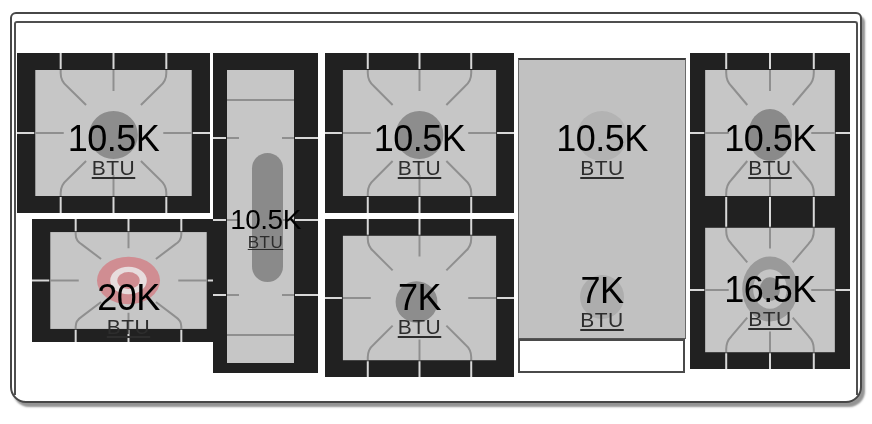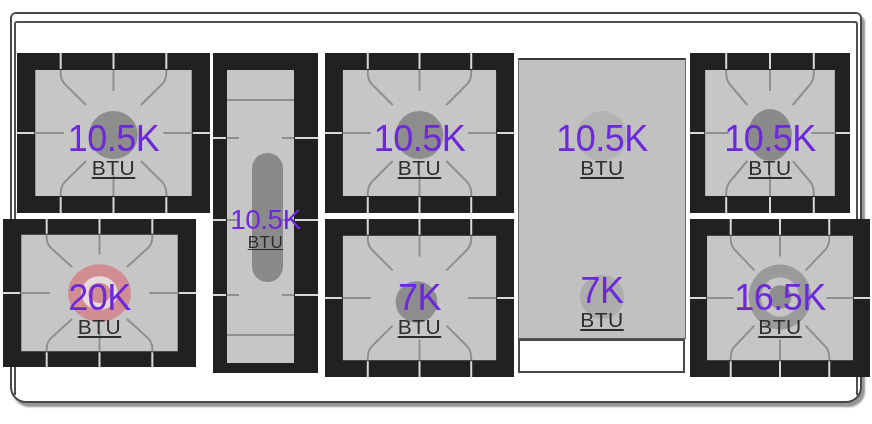--- a/index.html
+++ b/index.html
@@ -19,21 +19,21 @@
   }
   
   .burner{position:absolute;}
   .grate{position:absolute;left:0;top:0;width:100%;height:100%;display:block;}
   .grate .bk{fill:#212121;}
   .grate .in{fill:#c6c6c6;}
   .grate path{fill:none;vector-effect:non-scaling-stroke;}
   .grate .lt path{stroke:#d8d8d8;stroke-width:2;}
   .grate .gl path{stroke:#8f8f8f;stroke-width:2;}
   .lbl{position:absolute;left:0;width:100%;text-align:center;pointer-events:none;}
-  .val{font-size:36px;line-height:36px;color:#6d28d9;letter-spacing:-0.5px;white-space:nowrap;}
+  .val{font-size:36px;line-height:36px;color:#000000;letter-spacing:-0.5px;white-space:nowrap;}
   .unit{font-size:21px;line-height:22px;color:#2d2d2d;letter-spacing:0.5px;text-decoration:underline;}
   .oval-burner .val{font-size:28px;line-height:28px;}
   .oval-burner .unit{font-size:17px;line-height:18px;}
   
   .griddle{
     position:absolute;left:518px;top:58px;width:168px;height:281px;
     background:#c1c1c1;border-top:2px solid #3a3a3a;border-left:1px solid #6a6a6a;
     border-right:1px solid #6a6a6a;border-bottom:1px solid #555;
     box-sizing:border-box;
   }
@@ -68,21 +68,21 @@
         <path d="M147,143 V140 Q147,132 141,127 L122,108"></path>
       </g>
       <circle cx="95" cy="82" r="24" fill="#8d8d8d"></circle>
     </svg>
     <div class="lbl" style="top:68px">
       <div class="val">10.5K</div>
       <div class="unit">BTU</div>
     </div>
   </div>
 
-  <div class="burner" style="left:3px;top:219px;width:193px;height:148px">
+  <div class="burner" style="left:32px;top:219px;width:193px;height:123px">
     <svg class="grate" viewBox="0 0 190 160" preserveAspectRatio="none">
       <rect class="bk" x="0" y="0" width="190" height="160"></rect>
       <rect class="in" x="18" y="17" width="154" height="126"></rect>
       <g class="lt">
           <path d="M43,0 V16 M95,0 V16 M147,0 V16 M43,144 V160 M95,144 V160 M147,144 V160 M0,80 H17 M173,80 H190"></path>
         </g>
       <g class="gl">
         <path d="M95,17 V38 M95,143 V122 M18,80 H46 M172,80 H144"></path>
         <path d="M43,17 V20 Q43,28 49,33 L68,52"></path>
         <path d="M147,17 V20 Q147,28 141,33 L122,52"></path>
@@ -191,21 +191,21 @@
         <path d="M147,143 V140 Q147,132 141,127 L122,108"></path>
       </g>
       <circle cx="95" cy="82" r="26" fill="#8a8a8a"></circle>
     </svg>
     <div class="lbl" style="top:68px">
       <div class="val">10.5K</div>
       <div class="unit">BTU</div>
     </div>
   </div>
 
-  <div class="burner" style="left:690px;top:219px;width:180px;height:158px">
+  <div class="burner" style="left:690px;top:211px;width:160px;height:158px">
     <svg class="grate" viewBox="0 0 190 160" preserveAspectRatio="none">
       <rect class="bk" x="0" y="0" width="190" height="160"></rect>
       <rect class="in" x="18" y="17" width="154" height="126"></rect>
       <g class="lt">
           <path d="M43,0 V16 M95,0 V16 M147,0 V16 M43,144 V160 M95,144 V160 M147,144 V160 M0,80 H17 M173,80 H190"></path>
         </g>
       <g class="gl">
         <path d="M95,17 V38 M95,143 V122 M18,80 H46 M172,80 H144"></path>
         <path d="M43,17 V20 Q43,28 49,33 L68,52"></path>
         <path d="M147,17 V20 Q147,28 141,33 L122,52"></path>

